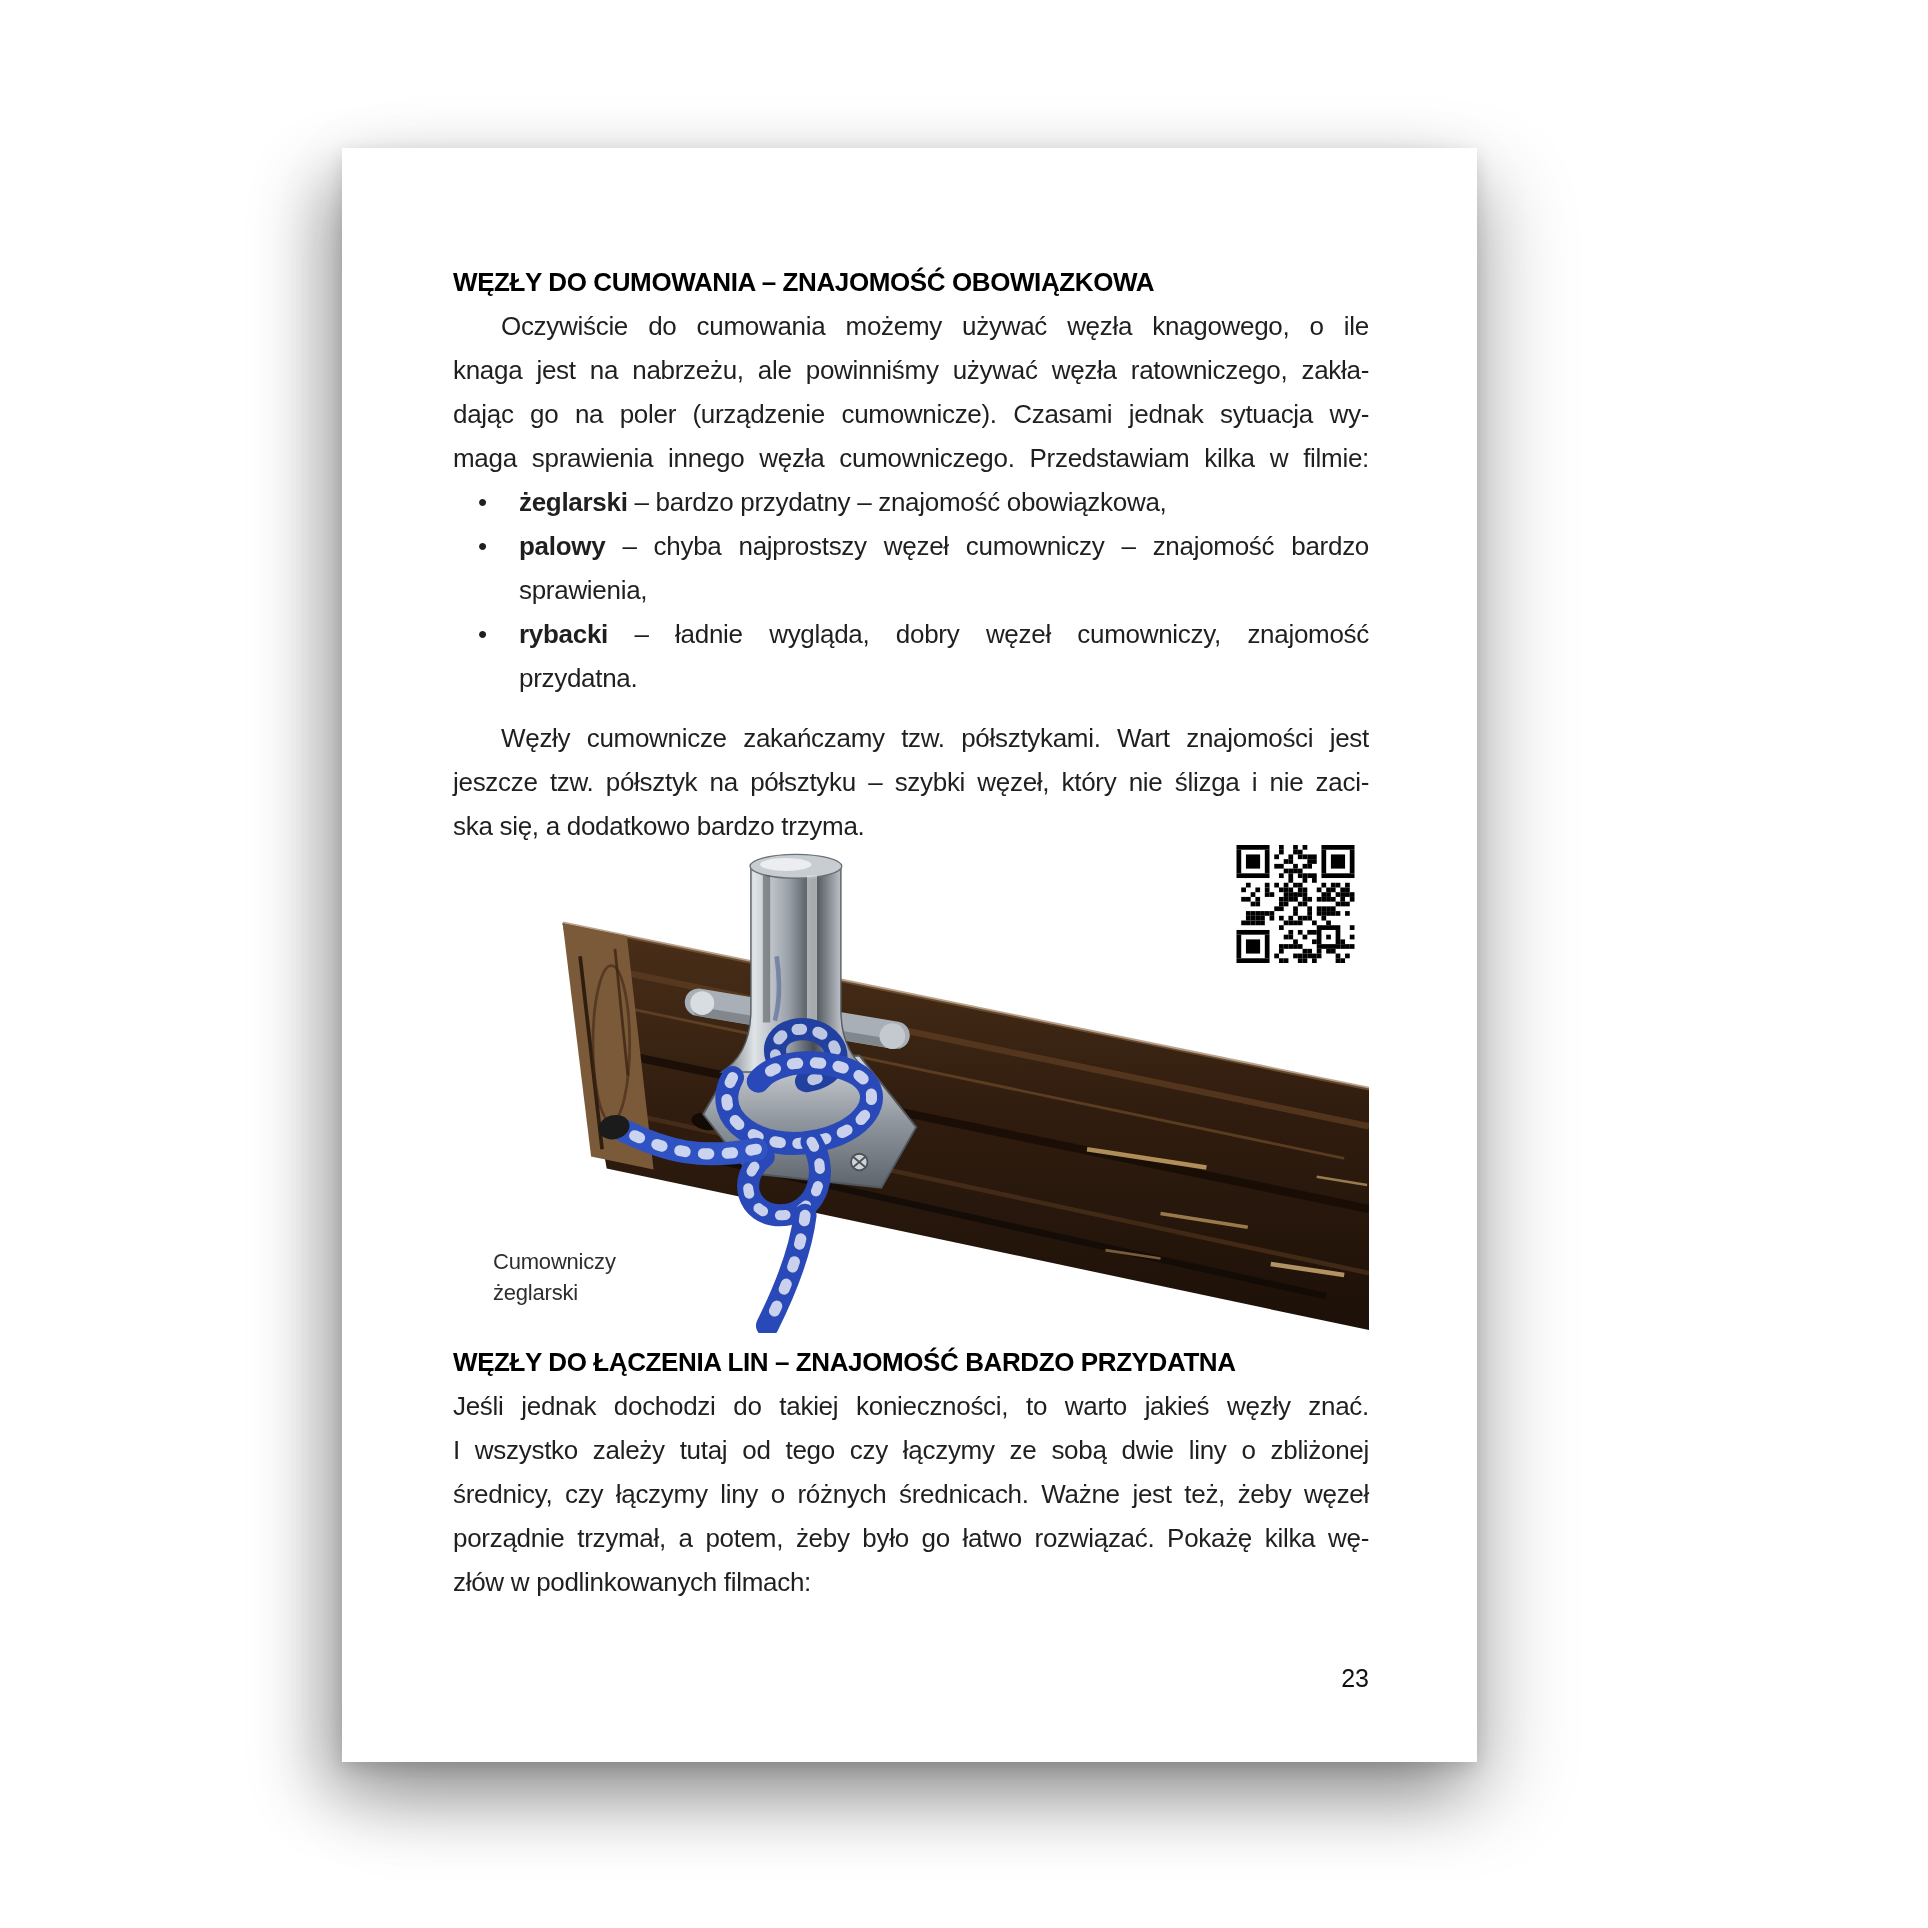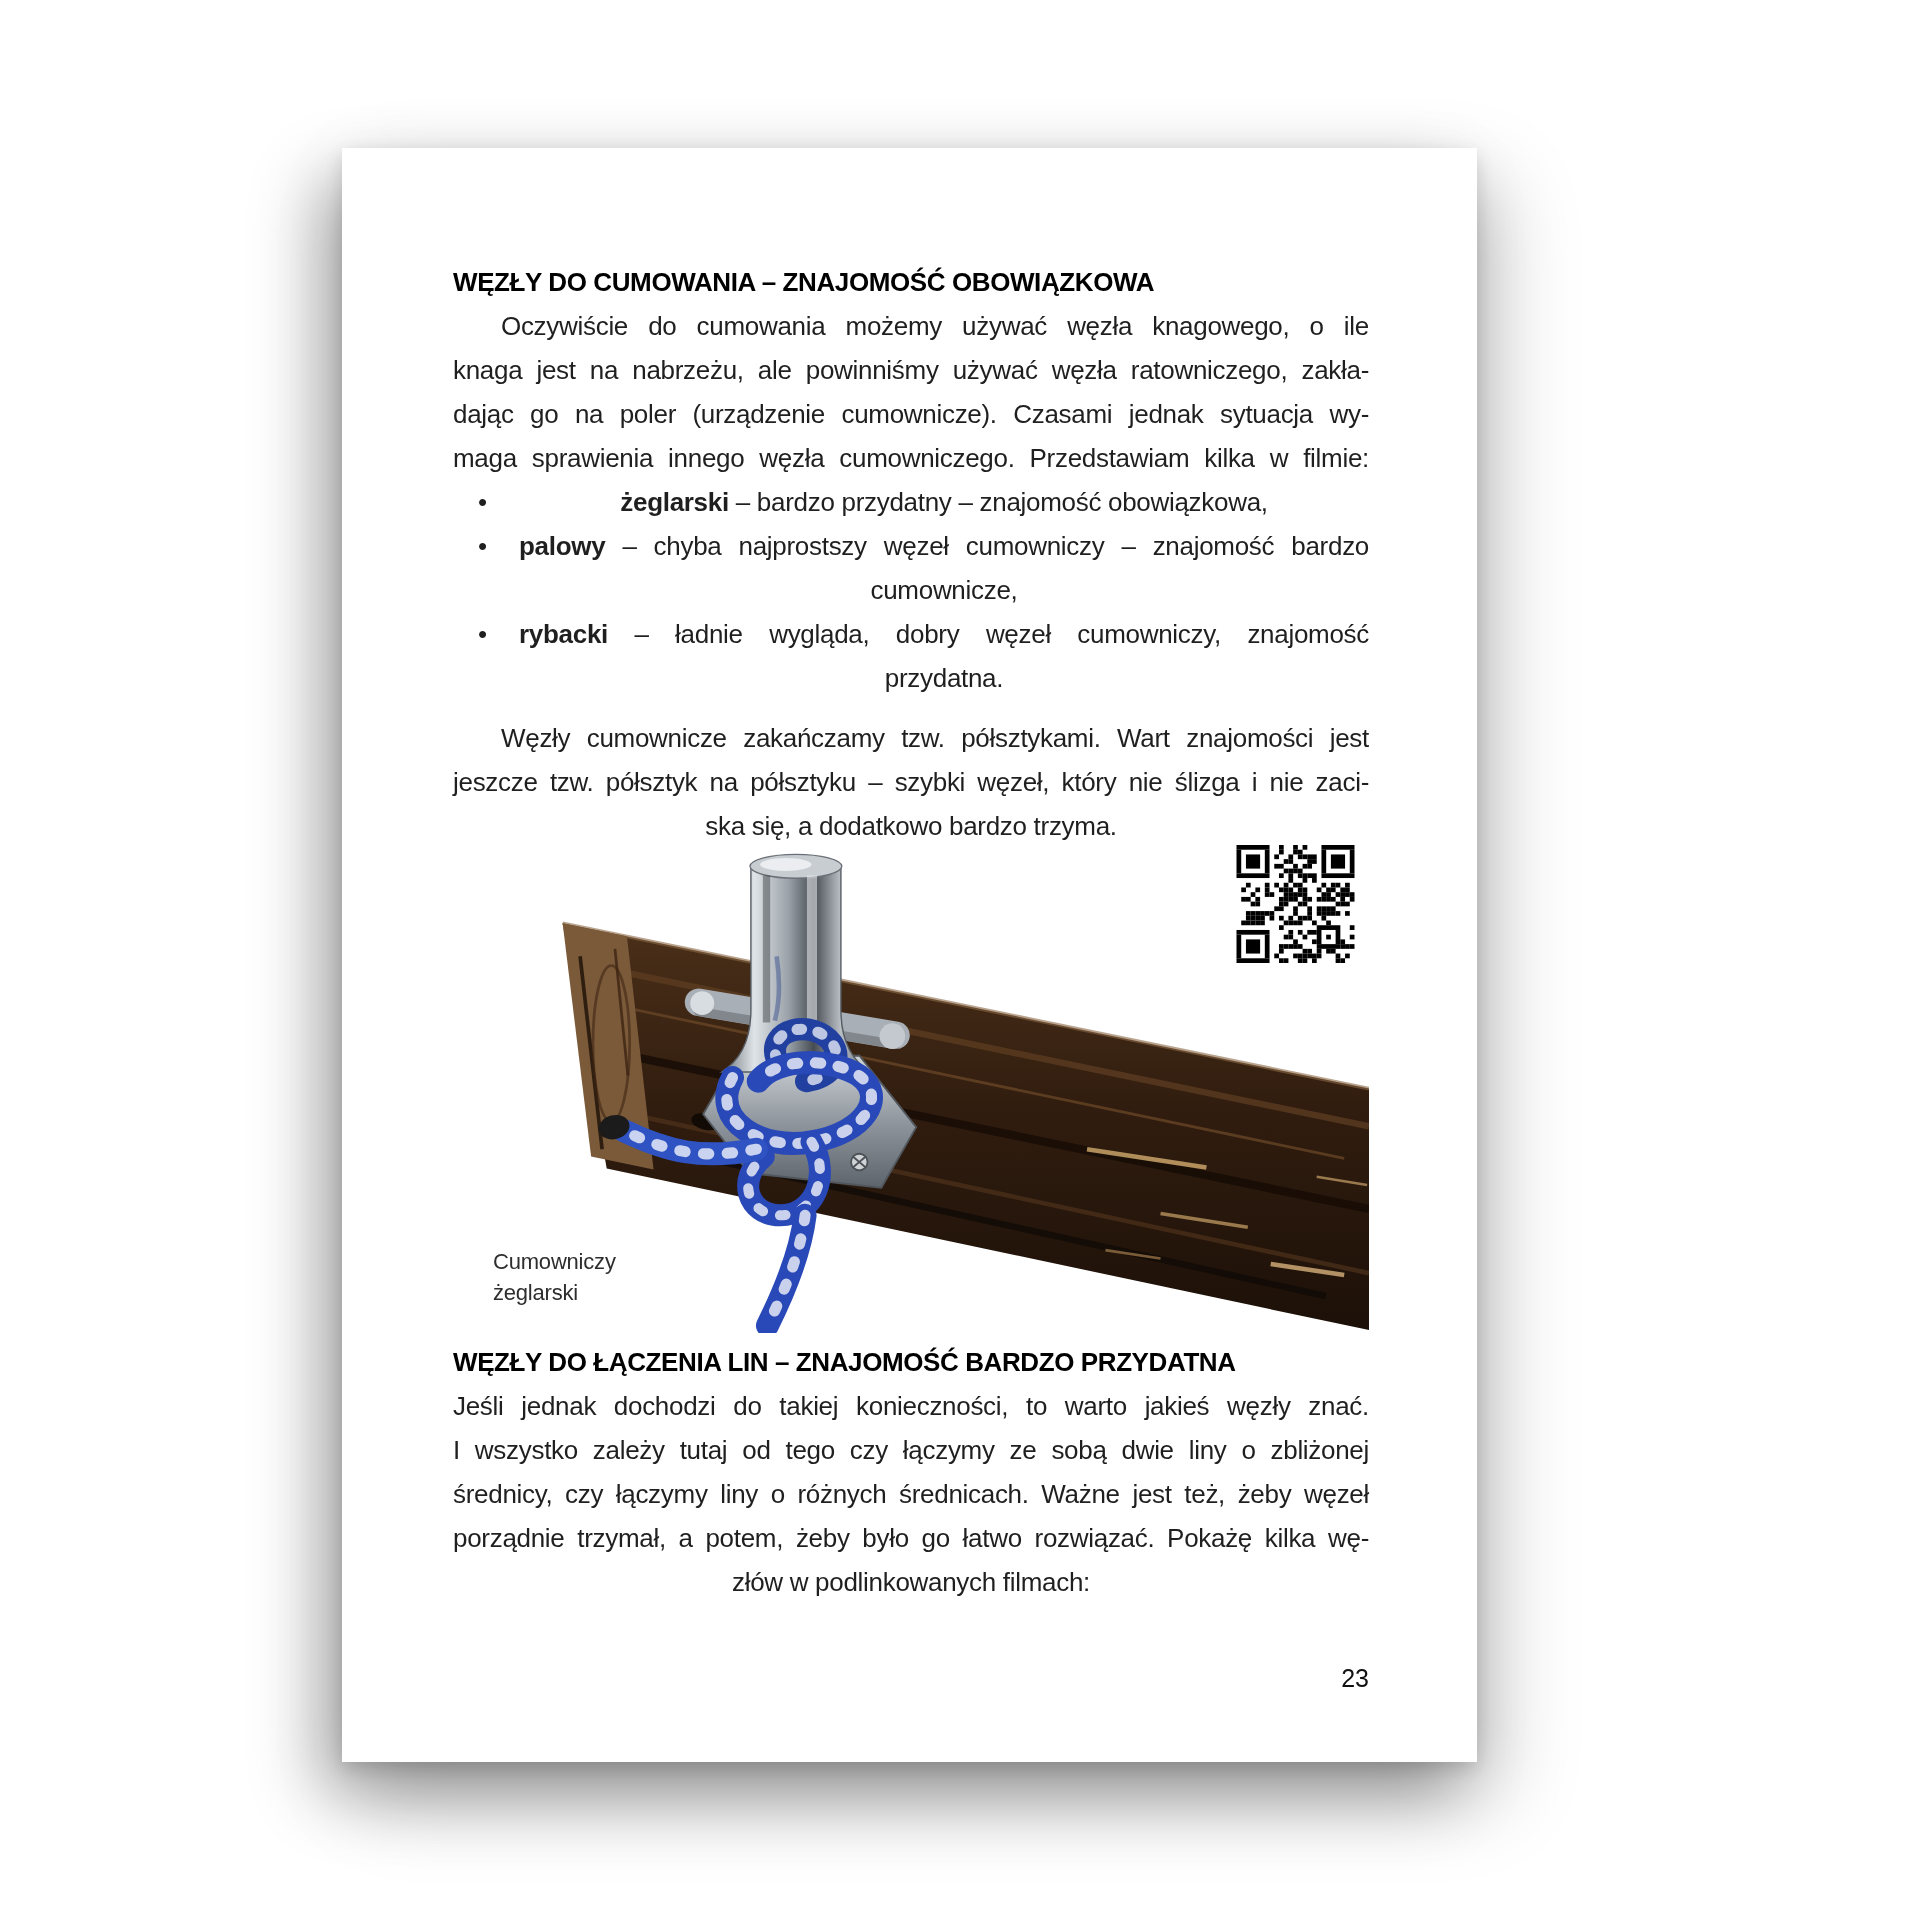--- a/index.html
+++ b/index.html
@@ -17,21 +17,21 @@
     position:absolute;inset:0;box-sizing:border-box;
     padding:112px 108px 16px 111px;
     color:#1f1f1f;font-size:26px;letter-spacing:-0.3px;
   }
   .h{
     font-weight:bold;color:#000;height:44px;line-height:44px;
     font-size:26px;letter-spacing:-0.4px;white-space:nowrap;
   }
   .ln{height:44px;line-height:44px;}
   .jl{text-align:justify;text-align-last:justify;}
-  .ll{text-align:center;}
+  .ll{text-align:left;}
   .indent{padding-left:48px;}
   .bullet{display:flex;}
   .bmark{width:66px;box-sizing:border-box;padding-left:25px;line-height:44px;}
   .bcontent{flex:1;min-width:0;}
   .b{font-weight:bold;}
   .para2{margin-top:16px;}
   .figure-spacer{height:485px;}
   .h2{margin-top:7px;}
   .photo{position:absolute;left:194px;top:698px;width:833px;height:487px;}
   .caption{
@@ -63,21 +63,21 @@
       <div class="bullet">
         <div class="bmark">•</div>
         <div class="bcontent">
           <div class="ln ll"><span class="b">żeglarski</span><span> – bardzo przydatny – znajomość obowiązkowa,</span></div>
         </div>
       </div>
       <div class="bullet">
         <div class="bmark">•</div>
         <div class="bcontent">
           <div class="ln jl"><span class="b">palowy</span><span> – chyba najprostszy węzeł cumowniczy – znajomość bardzo</span></div>
-          <div class="ln ll">cumownicze,</div>
+          <div class="ln ll">sprawienia,</div>
         </div>
       </div>
       <div class="bullet">
         <div class="bmark">•</div>
         <div class="bcontent">
           <div class="ln jl"><span class="b">rybacki</span><span> – ładnie wygląda, dobry węzeł cumowniczy, znajomość</span></div>
           <div class="ln ll">przydatna.</div>
         </div>
       </div>
     </div>

